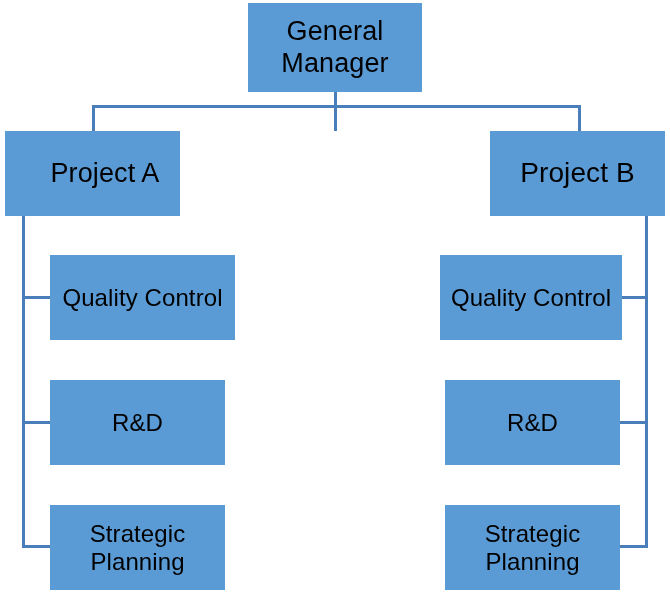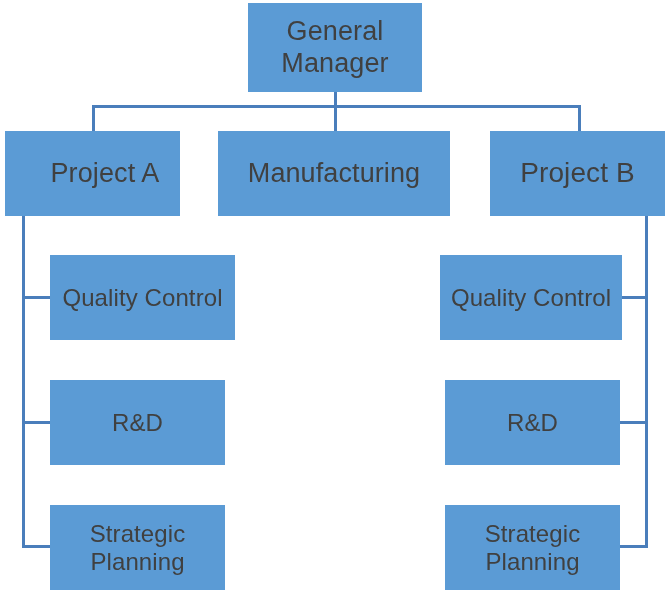--- a/index.html
+++ b/index.html
@@ -14,21 +14,21 @@
   #org-chart {
     position: relative;
     width: 670px;
     height: 601px;
     background: #ffffff;
     overflow: hidden;
   }
   .node {
     position: absolute;
     background: #5B9BD5;
-    color: #404040;
+    color: #000000;
     display: flex;
     align-items: center;
     justify-content: center;
     text-align: center;
     line-height: 1.15;
     font-weight: 400;
     letter-spacing: 0.1px;
     box-sizing: border-box;
     padding: 2px 6px;
     z-index: 2;
@@ -137,23 +137,20 @@
 
   <div class="node n-gm">
     <span class="node-label">General
 Manager</span>
   </div>
 
   <div class="node n-proja">
     <span class="node-label">Project A</span>
   </div>
 
-  <div class="node n-manu">
-    <span class="node-label">Manufacturing</span>
-  </div>
 
   <div class="node n-projb">
     <span class="node-label">Project B</span>
   </div>
 
   <div class="node n-qc-l">
     <span class="node-label">Quality Control</span>
   </div>
 
   <div class="node n-rd-l">

